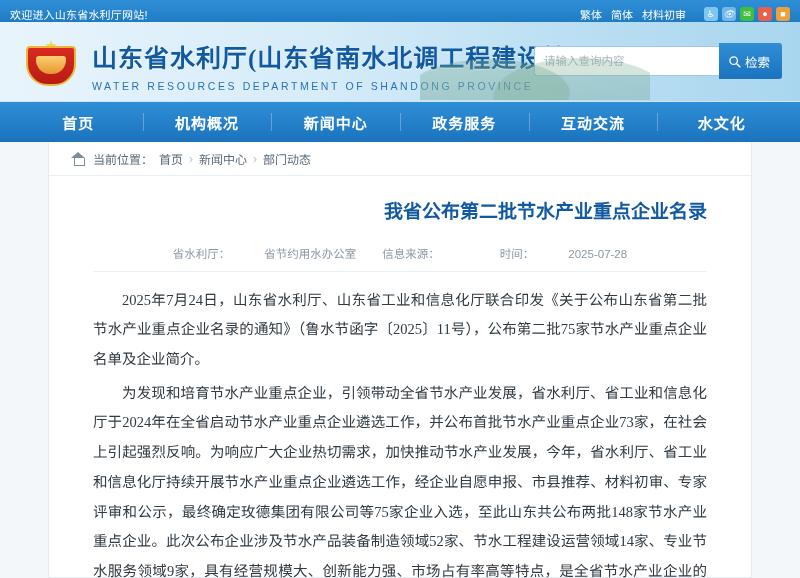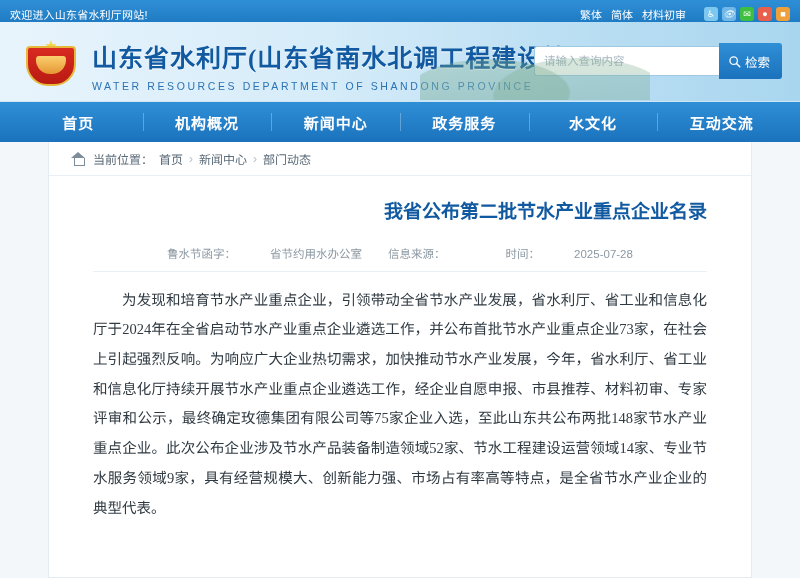--- a/index.html
+++ b/index.html
@@ -279,51 +279,52 @@
       <span>检索</span>
     </button>
   </div>
 </div>
 
 <div class="nav">
   <a href="#">首页</a>
   <a href="#">机构概况</a>
   <a href="#">新闻中心</a>
   <a href="#">政务服务</a>
+  <a href="#">互动交流</a>
   <a href="#">水文化</a>
-  <a href="#">互动交流</a>
 </div>
 
 <div class="page">
   <div class="card">
 
     <div class="crumb">
       <span class="home-icon"></span>
       <span>当前位置：</span>
       <a href="#">首页</a>
       <span class="sep">›</span>
       <a href="#">新闻中心</a>
       <span class="sep">›</span>
       <span class="cur">部门动态</span>
     </div>
 
     <div class="article">
       <div class="art-title">我省公布第二批节水产业重点企业名录</div>
 
       <div class="meta">
         <span>
-          <span>鲁水节函字：</span><span class="val">省节约用水办公室</span>
+          <span>省水利厅：</span><span class="val">省节约用水办公室</span>
         </span>
         <span>
           <span>信息来源：</span><span class="val"></span>
         </span>
         <span>
           <span>时间：</span><span class="val">2025-07-28</span>
         </span>
       </div>
 
       <div class="body">
+        <p>2025年7月24日，山东省水利厅、山东省工业和信息化厅联合印发《关于公布山东省第二批节水产业重点企业名录的通知》（鲁水节函字〔2025〕11号），公布第二批75家节水产业重点企业名单及企业简介。</p>
         <p>为发现和培育节水产业重点企业，引领带动全省节水产业发展，省水利厅、省工业和信息化厅于2024年在全省启动节水产业重点企业遴选工作，并公布首批节水产业重点企业73家，在社会上引起强烈反响。为响应广大企业热切需求，加快推动节水产业发展，今年，省水利厅、省工业和信息化厅持续开展节水产业重点企业遴选工作，经企业自愿申报、市县推荐、材料初审、专家评审和公示，最终确定玫德集团有限公司等75家企业入选，至此山东共公布两批148家节水产业重点企业。此次公布企业涉及节水产品装备制造领域52家、节水工程建设运营领域14家、专业节水服务领域9家，具有经营规模大、创新能力强、市场占有率高等特点，是全省节水产业企业的典型代表。</p>
       </div>
     </div>
 
   </div>
 </div>
 
 </body></html>

